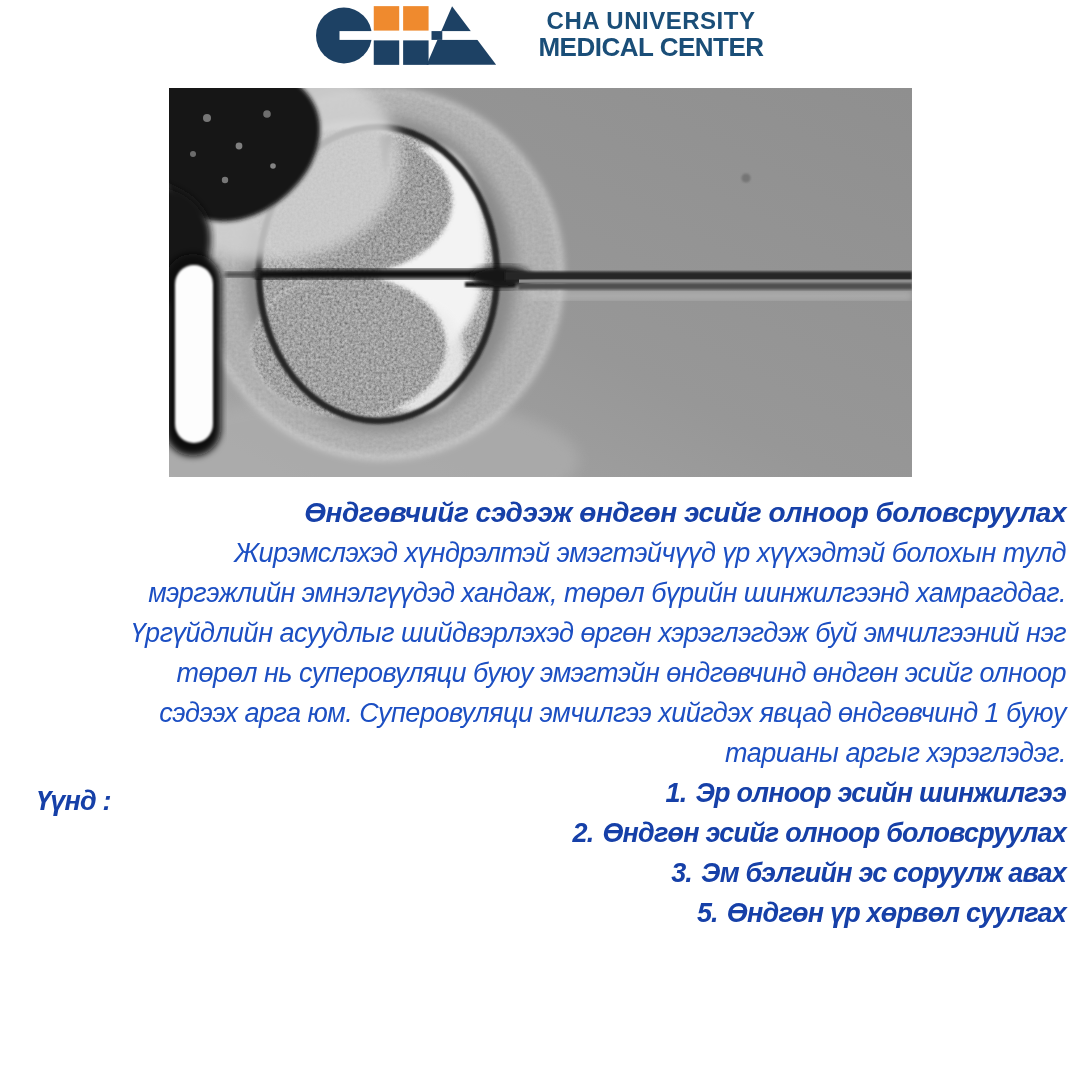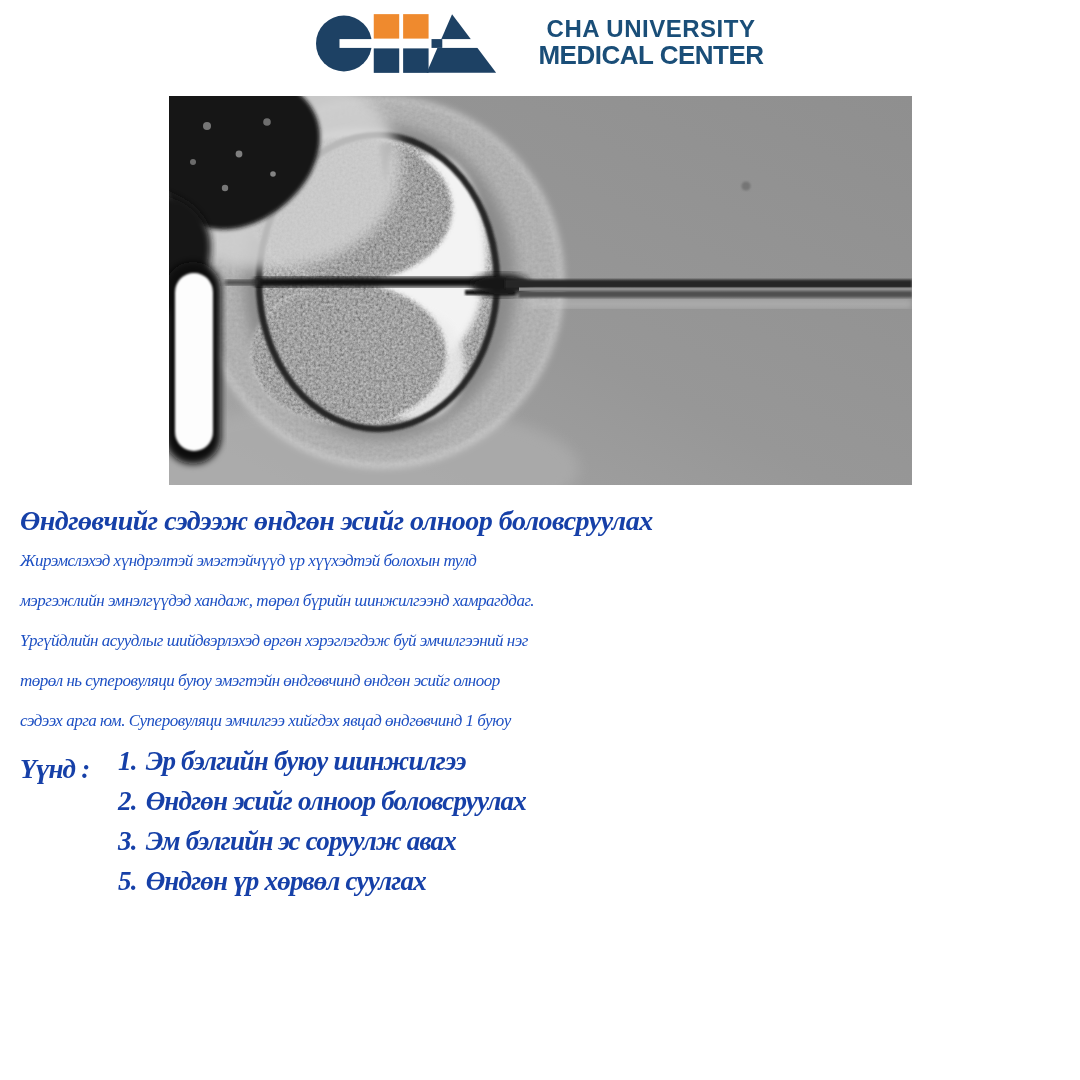--- a/index.html
+++ b/index.html
@@ -5,21 +5,21 @@
   html,body{margin:0;padding:0;}
   body{
     width:1080px;height:1080px;
     background:#ffffff;
     overflow:hidden;
     font-family:"Liberation Sans","DejaVu Sans",sans-serif;
     position:relative;
   }
   
   .header{
-    padding-top:12px;
+    padding-top:4px;
     height:62px;
     display:flex;
     justify-content:center;
     align-items:center;
     gap:36px;
   }
   .logo-mark{width:186px;height:59px;display:block;}
   .navy-fill{fill:var(--logo-navy,#1d4164);}
   .orange-fill{fill:var(--logo-orange,#ef8a2e);}
   .wordmark{
@@ -33,35 +33,36 @@
   .wordmark-line2{font-size:26px;letter-spacing:-0.5px;}
   
   .figure-wrap{
     width:743px;height:389px;
     margin:22px auto 0 auto;
   }
   .figure-wrap svg{display:block;width:743px;height:389px;}
   
   .article{
     margin-top:16px;
-    padding-left:20px;
+    padding-left:36px;
     padding-right:14px;
     font-style:italic;
-    font-family:Liberation Serif, serif;
+    font-family:Liberation Sans, sans-serif;
+    text-align:right;
   }
   .article-title{
     font-size:28px;
     font-weight:bold;
     letter-spacing:-0.5px;
     color:var(--title-blue,#173fa6);
     line-height:40px;
     white-space:nowrap;
   }
   .para-line{
-    font-size:17px;
+    font-size:27px;
     letter-spacing:-0.5px;
     color:var(--body-blue,#1c4ec2);
     line-height:40px;
     white-space:nowrap;
   }
   .list-row{
     position:relative;
     padding-left:98px;
     line-height:40px;
     white-space:nowrap;
@@ -206,24 +207,25 @@
 </div>
 
 <div class="article">
   <div class="article-title">Өндгөвчийг сэдээж өндгөн эсийг олноор боловсруулах</div>
 
   <div class="para-line">Жирэмслэхэд хүндрэлтэй эмэгтэйчүүд үр хүүхэдтэй болохын тулд</div>
   <div class="para-line">мэргэжлийн эмнэлгүүдэд хандаж, төрөл бүрийн шинжилгээнд хамрагддаг.</div>
   <div class="para-line">Үргүйдлийн асуудлыг шийдвэрлэхэд өргөн хэрэглэгдэж буй эмчилгээний нэг</div>
   <div class="para-line">төрөл нь суперовуляци буюу эмэгтэйн өндгөвчинд өндгөн эсийг олноор</div>
   <div class="para-line">сэдээх арга юм. Суперовуляци эмчилгээ хийгдэх явцад өндгөвчинд 1 буюу</div>
+  <div class="para-line">тарианы аргыг хэрэглэдэг.</div>
 
   <div class="list-row">
     <span class="list-label">Үүнд :</span>
-    <span class="list-num">1.</span><span>Эр бэлгийн буюу шинжилгээ</span>
+    <span class="list-num">1.</span><span>Эр олноор эсийн шинжилгээ</span>
   </div>
   <div class="list-row">
     <span class="list-num">2.</span><span>Өндгөн эсийг олноор боловсруулах</span>
   </div>
   <div class="list-row">
     <span class="list-num">3.</span><span>Эм бэлгийн эс соруулж авах</span>
   </div>
   <div class="list-row">
     <span class="list-num">5.</span><span>Өндгөн үр хөрвөл суулгах</span>
   </div>

